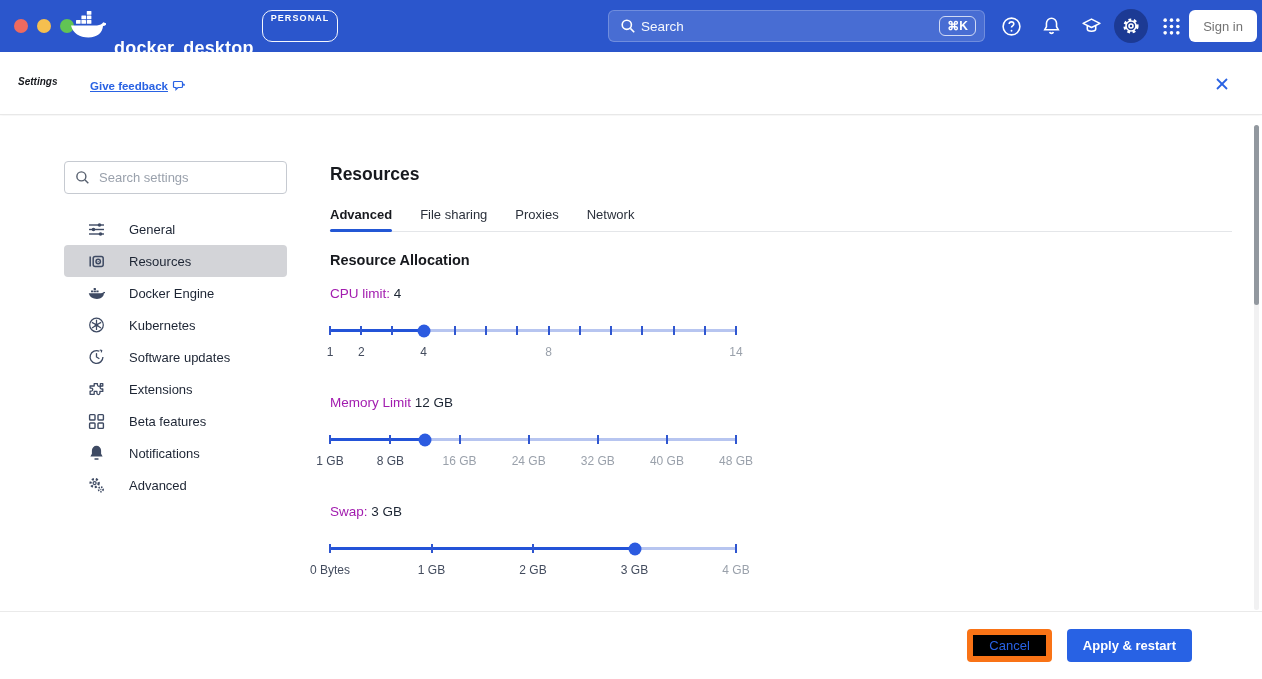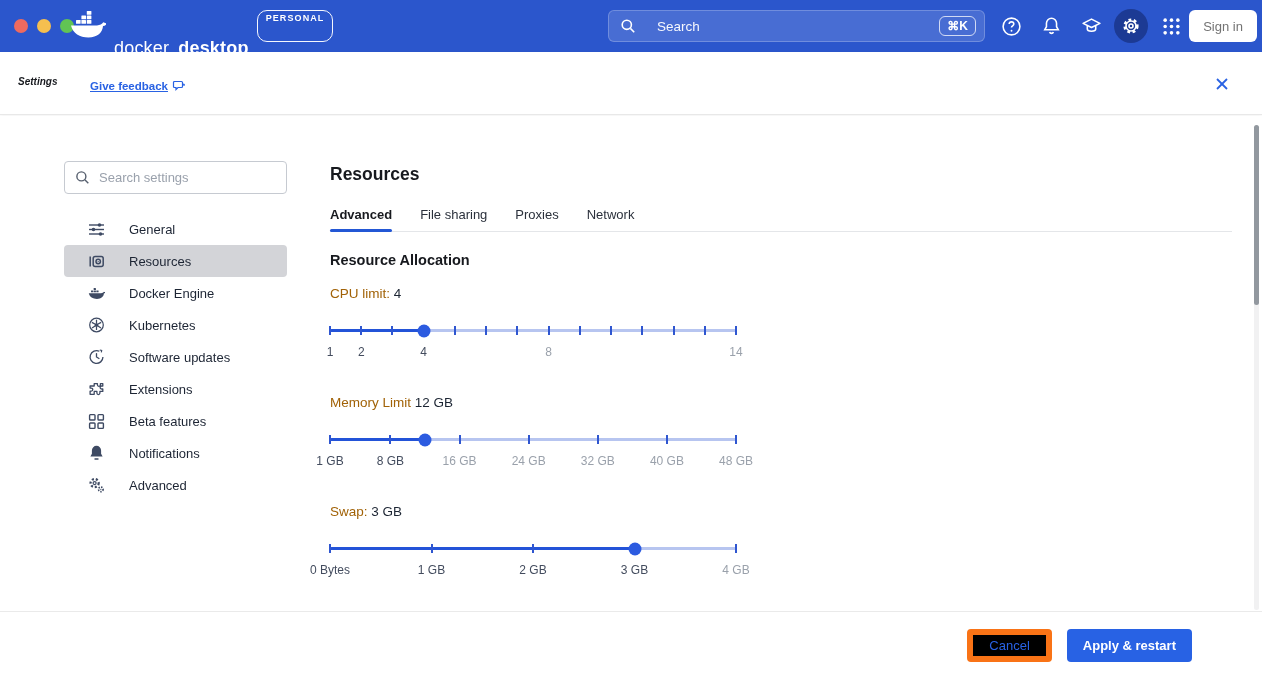--- a/index.html
+++ b/index.html
@@ -13,36 +13,36 @@
   
   .titlebar {
     position:absolute; top:0; left:0; right:0; height:52px;
     background:#2b56cc; display:flex; align-items:center;
   }
   .traffic-lights { position:absolute; left:14px; top:19px; display:flex; gap:9px; }
   .tl { width:14px; height:14px; border-radius:50%; }
   .brand { position:absolute; left:70px; top:0; height:52px; display:flex; align-items:center; gap:8px; }
   .whale { width:36px; height:30px; }
   .wordmark { color:#fff; font-size:18px; letter-spacing:.2px; display:flex; align-items:baseline; }
-  .wordmark .p1 { font-weight:400;margin-top:44px; }
+  .wordmark .p1 { font-weight:700;margin-top:44px; }
   .wordmark .dot { width:3px; height:3px; background:#fff; border-radius:1px; margin:0 3px 3px 3px; align-self:flex-end; }
   .wordmark .p2 { font-weight:700; }
   .badge {
     border:1.5px solid rgba(255,255,255,.95); color:#fff; border-radius:10px;
     font-size:9px; font-weight:700; letter-spacing:1.1px; padding:3px 8px 18px 8px; line-height:1;
   }
   .tb-search {
     position:absolute; left:608px; top:10px; width:377px; height:32px;
     background:rgba(255,255,255,.14); border:1px solid rgba(255,255,255,.22);
     border-radius:6px; display:flex; align-items:center; padding:0 8px 0 11px; cursor:text;
   }
   .tb-search svg { flex:0 0 auto; }
   .tb-search input {
     flex:1; background:transparent; border:0; outline:0; color:#fff;
-    font-size:13.5px; margin-left:21px; font-family:inherit;
+    font-size:13.5px; margin-left:5px; font-family:inherit;
   }
   .tb-search input::placeholder { color:rgba(255,255,255,.95); opacity:1; }
   .kbd {
     border:1px solid rgba(255,255,255,.75); border-radius:6px; color:#fff;
     font-size:12px; font-weight:700; padding:3px 7px; line-height:1;
   }
   .tb-icons { position:absolute; left:991px; top:0; height:52px; display:flex; align-items:center; }
   .tb-ic {
     width:40px; height:40px; display:flex; align-items:center; justify-content:center;
     color:#fff; cursor:pointer; position:relative;
@@ -98,21 +98,21 @@
   }
   .tab.active { font-weight:700; color:#17191e; }
   .tab.active::after {
     content:""; position:absolute; left:0; right:0; bottom:-1px; height:3px;
     background:#2357d5; border-radius:2px;
   }
   .section-title { font-size:14.5px; font-weight:700; margin-top:20px; line-height:16px; margin-bottom:18px; }
 
   .slider-block { width:406px; margin-bottom:36px; }
   .slider-heading { font-size:13.5px; line-height:15px; margin-bottom:23px; }
-  .slider-heading .lab { color:#a16207; }
+  .slider-heading .lab { color:#a21caf; }
   .slider-heading .val { color:#1c2533; }
   .track { position:relative; height:13px; cursor:pointer; }
   .track-rest { position:absolute; left:0; right:0; top:5px; height:3px; background:#b7c5f0; border-radius:2px; }
   .track-fill { position:absolute; left:0; top:5px; height:3px; background:#2353d8; border-radius:2px; }
   .tick { position:absolute; top:2px; width:2px; height:9px; background:#2f56d0; transform:translateX(-50%); }
   .thumb {
     position:absolute; top:6.5px; width:13px; height:13px; border-radius:50%;
     background:#2c5be0; transform:translate(-50%,-50%); cursor:grab; z-index:2;
   }
   .tick-labels { position:relative; height:14px; margin-top:8px; font-size:12px; }

